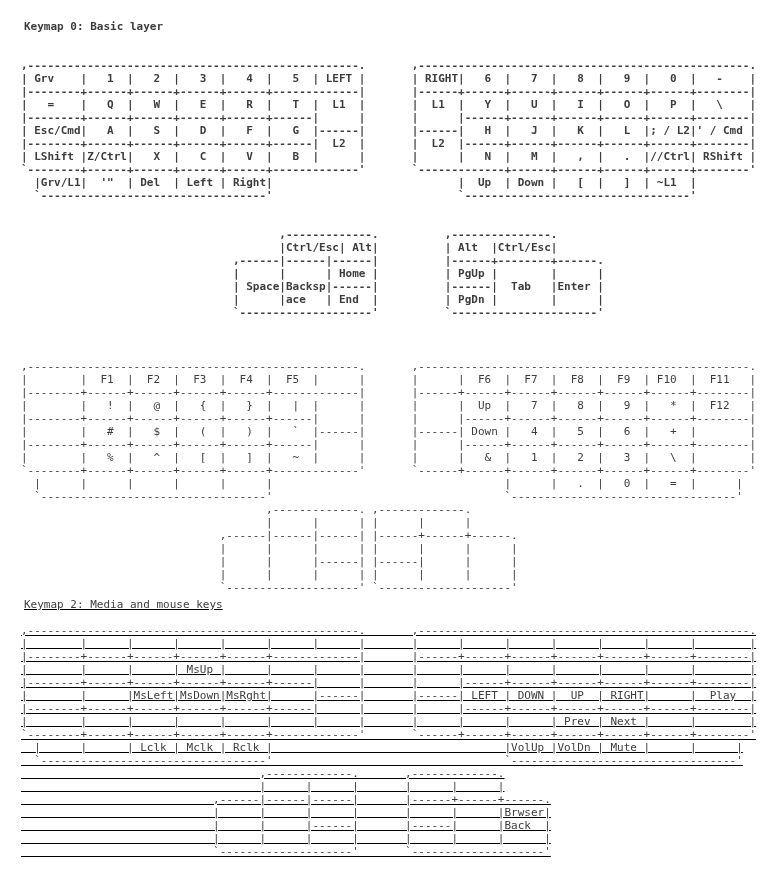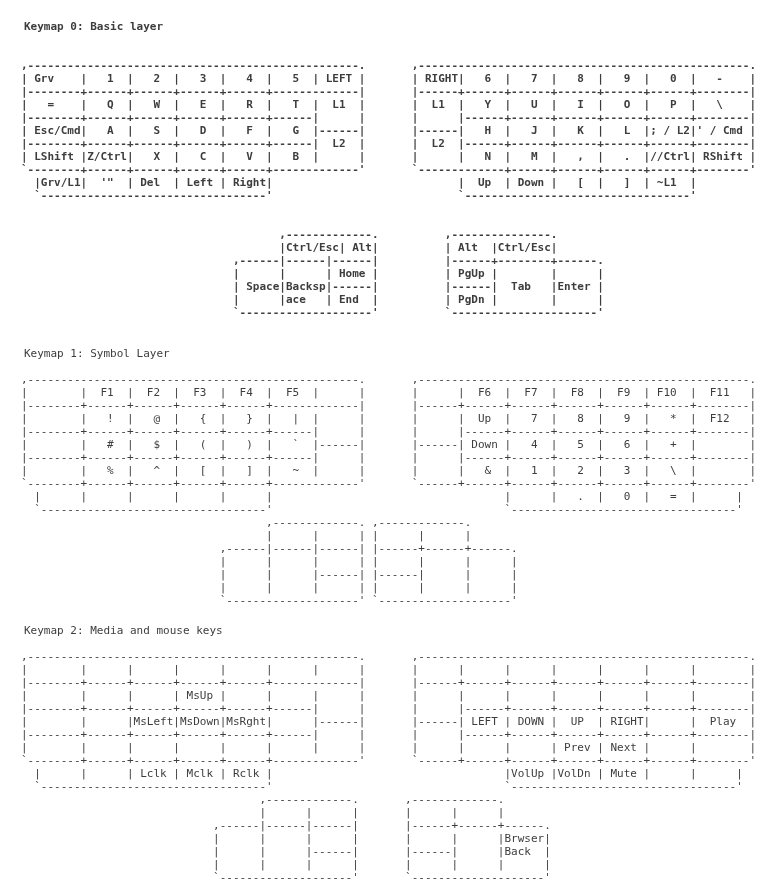--- a/index.html
+++ b/index.html
@@ -13,21 +13,21 @@
     height: 883px;
     background: #ffffff;
     overflow: hidden;
   }
   .keymap-section {
     position: absolute;
     left: 21px;
   }
   #section-0 { top: 20px; font-weight: bold; }
   #section-1 { top: 347px; }
-  #section-2 { top: 624px; }
+  #section-2 { top: 598px; text-decoration: underline; }
   .keymap-title {
     font-family: "DejaVu Sans Mono", "Liberation Mono", monospace;
     font-size: 11px;
     line-height: 13px;
     color: #3d3d3d;
     white-space: pre;
     padding-left: 3px;
   }
   .keymap-art {
     font-family: "DejaVu Sans Mono", "Liberation Mono", monospace;
@@ -64,21 +64,20 @@
                                        ,-------------.          ,---------------.
                                        |Ctrl/Esc| Alt|          | Alt  |Ctrl/Esc|
                                 ,------|------|------|          |------+--------+------.
                                 |      |      | Home |          | PgUp |        |      |
                                 | Space|Backsp|------|          |------|  Tab   |Enter |
                                 |      |ace   | End  |          | PgDn |        |      |
                                 `--------------------'          `----------------------'</pre>
   </section>
 
   <section class="keymap-section" id="section-1">
-    <div class="keymap-title">Keymap 1: Symbol Layer</div>
     <pre class="keymap-art">,--------------------------------------------------.       ,--------------------------------------------------.
 |        |  F1  |  F2  |  F3  |  F4  |  F5  |      |       |      |  F6  |  F7  |  F8  |  F9  | F10  |  F11   |
 |--------+------+------+------+------+-------------|       |------+------+------+------+------+------+--------|
 |        |   !  |   @  |   {  |   }  |   |  |      |       |      |  Up  |   7  |   8  |   9  |   *  |  F12   |
 |--------+------+------+------+------+------|      |       |      |------+------+------+------+------+--------|
 |        |   #  |   $  |   (  |   )  |   `  |------|       |------| Down |   4  |   5  |   6  |   +  |        |
 |--------+------+------+------+------+------|      |       |      |------+------+------+------+------+--------|
 |        |   %  |   ^  |   [  |   ]  |   ~  |      |       |      |   &amp;  |   1  |   2  |   3  |   \  |        |
 `--------+------+------+------+------+-------------'       `------+------+------+------+------+------+--------'
   |      |      |      |      |      |                                   |      |   .  |   0  |   =  |      |

